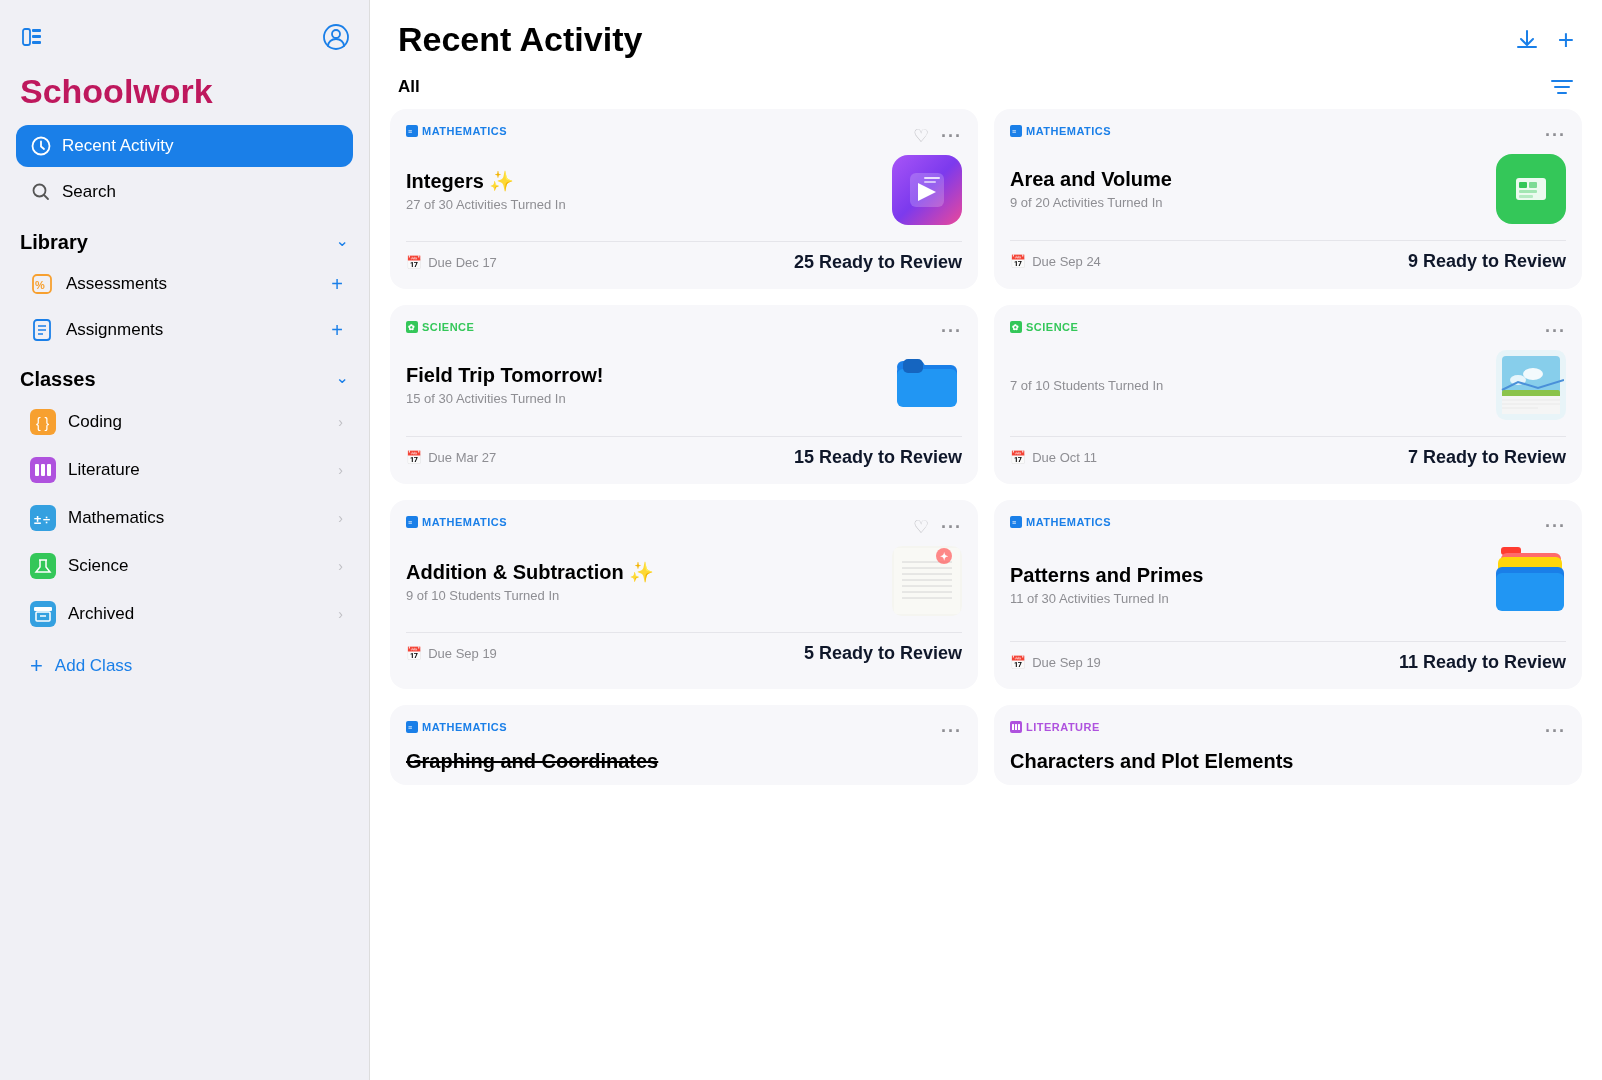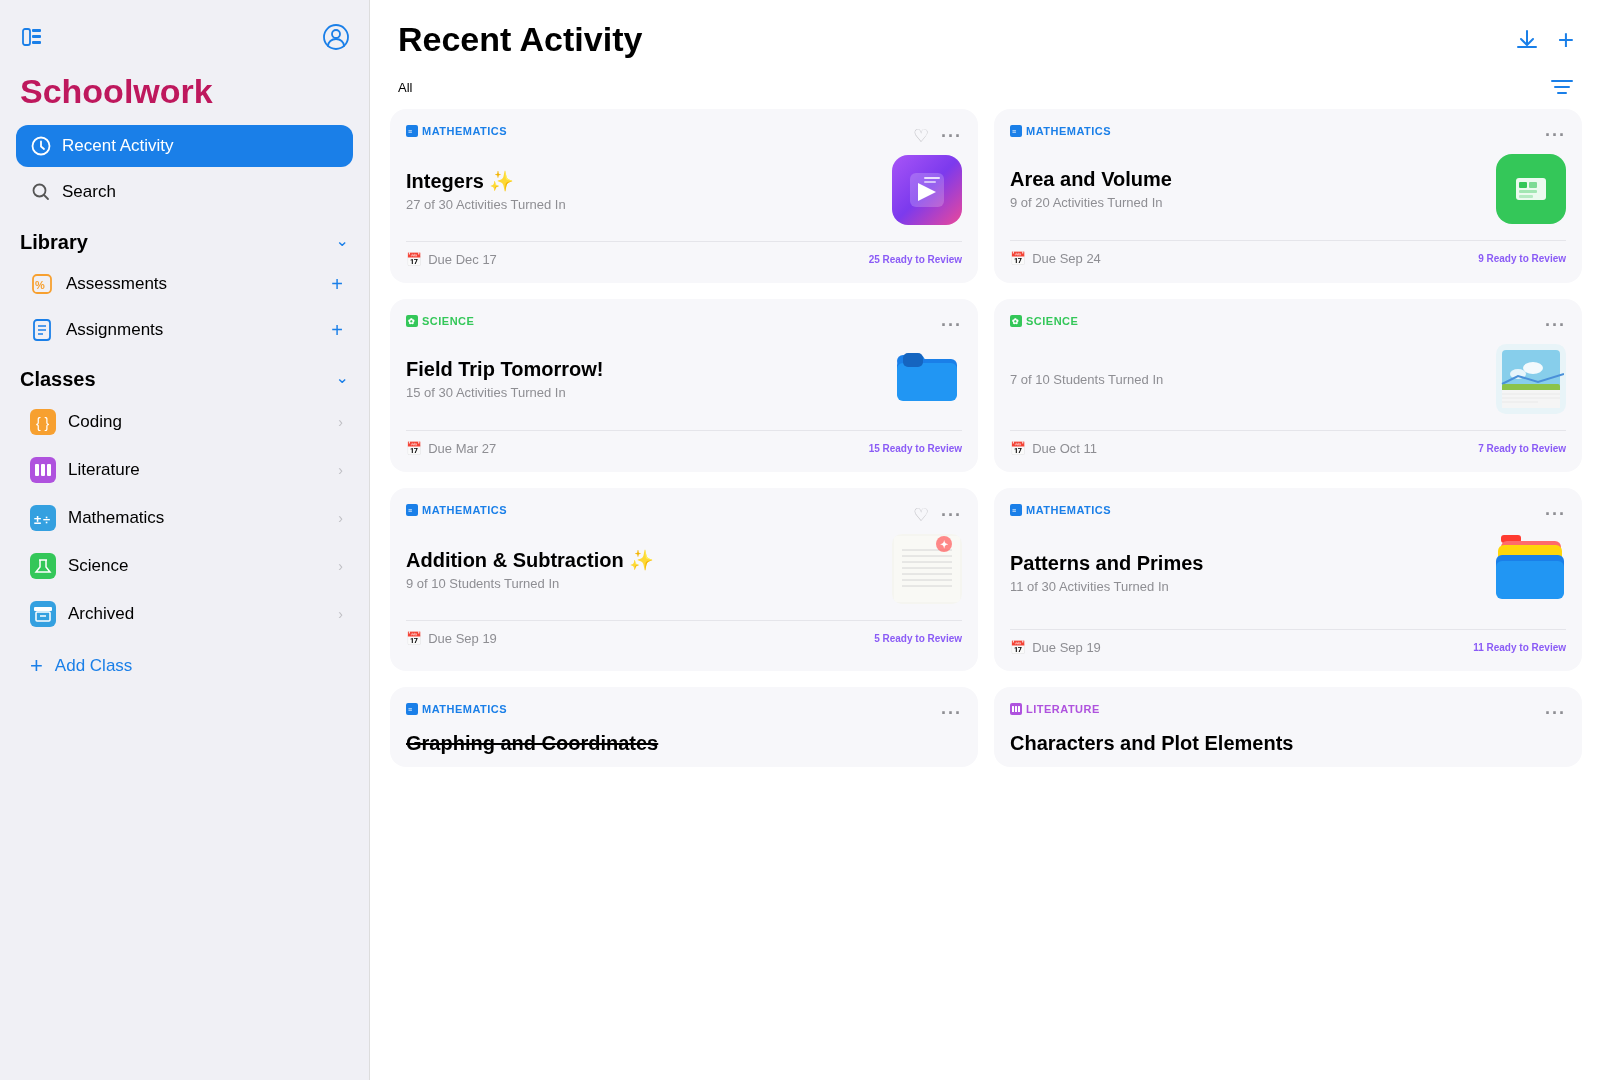--- a/index.html
+++ b/index.html
@@ -125,22 +125,22 @@
       color: #1a7fe8;
       cursor: pointer;
     }
     .filter-bar {
       display: flex;
       justify-content: space-between;
       align-items: center;
       padding: 8px 28px 12px 28px;
     }
     .filter-label {
-      font-size: 13px;
-      font-weight: 400;
+      font-size: 17px;
+      font-weight: 700;
       color: #000;
     }
     .filter-icon { color: #1a7fe8; font-size: 20px; cursor: pointer; }
 
     
     .cards-grid {
       flex: 1;
       overflow-y: auto;
       padding: 0 20px 20px 20px;
       display: grid;
@@ -209,23 +209,23 @@
       margin-top: 4px;
     }
     .card-due {
       display: flex;
       align-items: center;
       gap: 6px;
       font-size: 13px;
       color: #8e8e93;
     }
     .card-review {
-      font-size: 10px;
+      font-size: 18px;
       font-weight: 700;
-      color: #8b5cf6;
+      color: #0f172a;
     }
 
     
     .app-icon-keynote {
       width: 70px; height: 70px; border-radius: 16px;
       background: linear-gradient(135deg, #a855f7 0%, #7c3aed 50%, #ec4899 100%);
       display: flex; align-items: center; justify-content: center;
     }
     .app-icon-numbers {
       width: 70px; height: 70px; border-radius: 16px;

